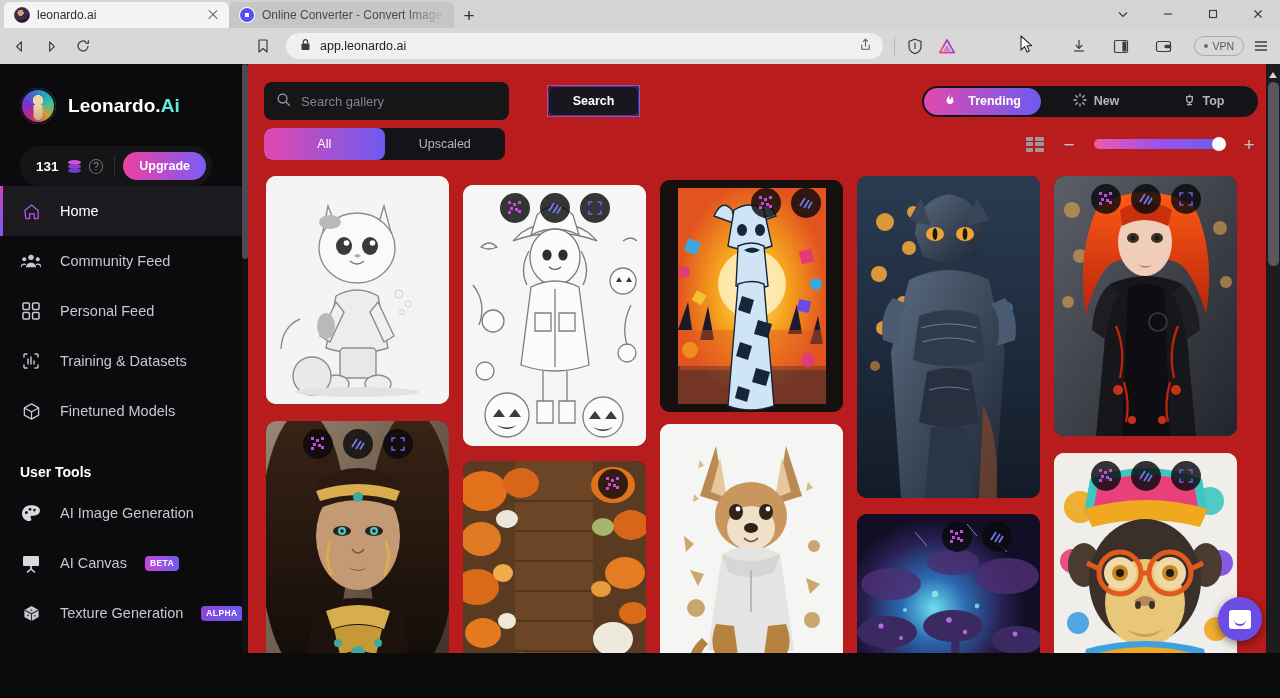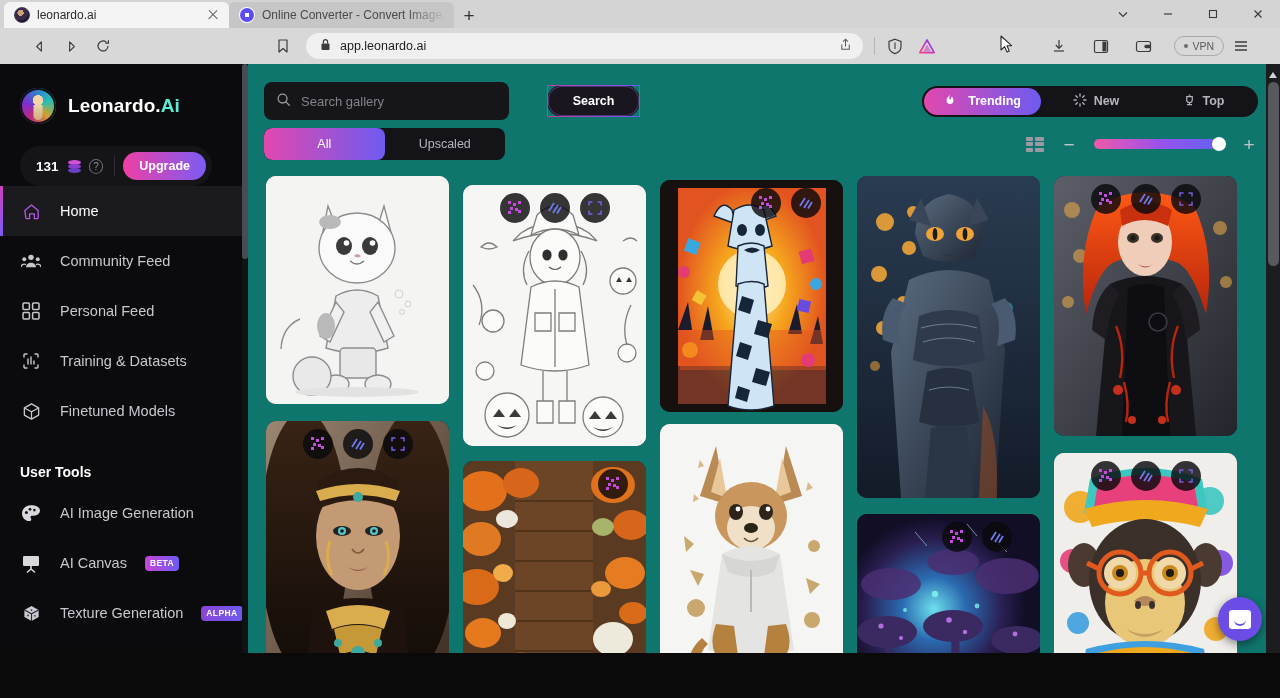--- a/index.html
+++ b/index.html
@@ -50,21 +50,21 @@
   .tab-close::after  { transform: rotate(-45deg); }
   .newtab {
     width: 30px; height: 26px; display: flex; align-items: center; justify-content: center;
     color: #333; font-size: 19px; font-weight: 300; line-height: 1;
   }
   .win-ctrls { margin-left: auto; display: flex; align-items: center; height: 28px; }
   .wc { width: 45px; height: 28px; display: flex; align-items: center; justify-content: center; color: #3b3b3b; }
 
   .navbar {
     height: 36px; background: #d8d8d8; display: flex; align-items: center;
-    gap: 2px; padding: 0 24px; flex: 0 0 36px;
+    gap: 2px; padding: 0 4px; flex: 0 0 36px;
   }
   .navbtn {
     width: 30px; height: 30px; display: flex; align-items: center; justify-content: center;
     color: #3c3c3c; border-radius: 4px;
   }
   .urlbar {
     flex: 1; height: 26px; background: #f0f0f0; border-radius: 13px;
     display: flex; align-items: center; gap: 9px; padding: 0 10px 0 14px;
     margin: 0 6px; font-size: 12.5px; color: #1e1e1e;
   }
@@ -147,35 +147,35 @@
 
   .sb-scroll {
     position: absolute; right: 0; top: 0; width: 6px; height: 100%; background: #121214;
   }
   .sb-thumb {
     position: absolute; right: 0; top: 0; width: 6px; height: 195px;
     background: #4b4b52; border-radius: 3px;
   }
 
   
-  .main { flex: 1; position: relative; overflow: hidden; background: #0f766e; }
+  .main { flex: 1; position: relative; overflow: hidden; background: #b91c1c; }
   .main-inner { padding: 18px 22px 0 16px; }
 
   .toolbar-row1 { display: flex; align-items: center; height: 38px; }
   .search-wrap {
     width: 245px; height: 38px; background: #161619; border-radius: 8px;
     display: flex; align-items: center; gap: 10px; padding: 0 12px;
   }
   .search-input {
     background: transparent; border: 0; outline: none; flex: 1;
     color: #d8d8e0; font-size: 13px; font-family: "Liberation Sans", sans-serif;
   }
   .search-input::placeholder { color: #83838e; }
   .search-btn {
-    margin-left: 38px; width: 93px; height: 32px; border-radius: 15px;
+    margin-left: 38px; width: 93px; height: 32px; border-radius: 7px;
     background: #19161f; border: 1px solid; border-image: linear-gradient(90deg,#c03fa0,#6d5bf0) 1;
     color: #fff; font-size: 12.5px; font-weight: 700;
     display: flex; align-items: center; justify-content: center;
     box-shadow: inset 0 0 0 1px rgba(140,90,220,.45);
   }
 
   .sort-group {
     margin-left: auto; height: 31px; background: #141418; border-radius: 16px;
     display: flex; align-items: center; padding: 2px;
   }

